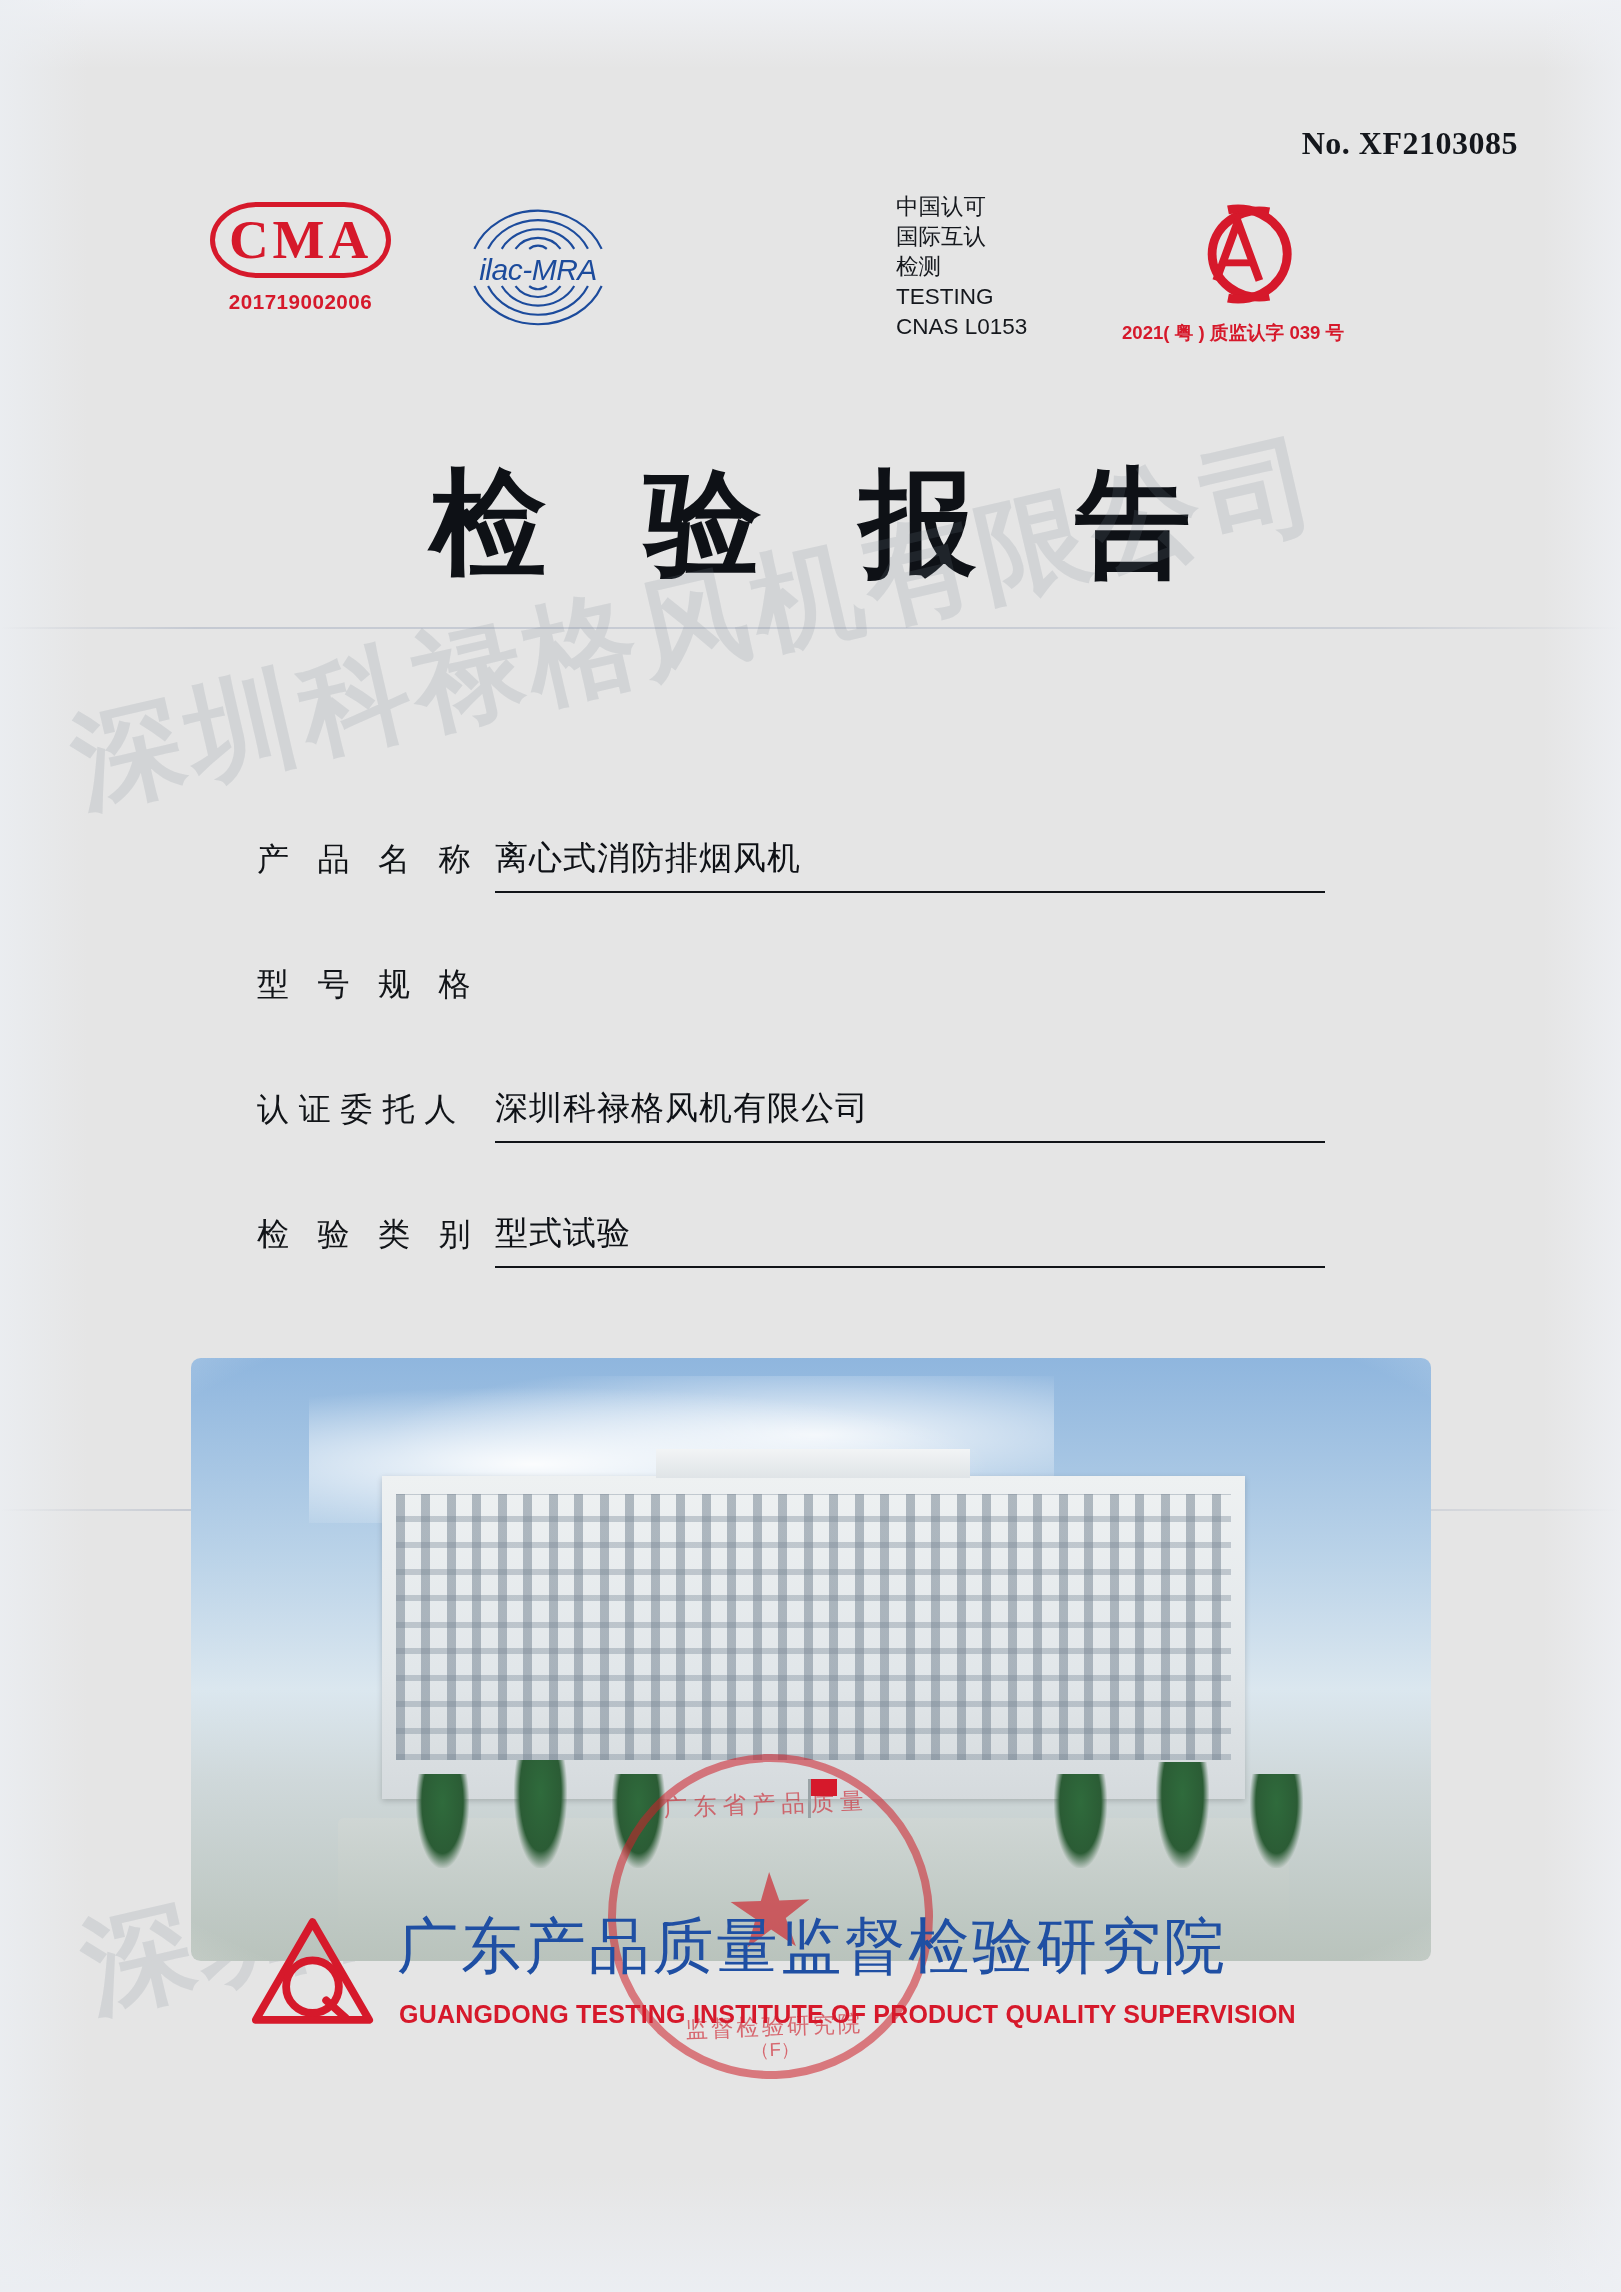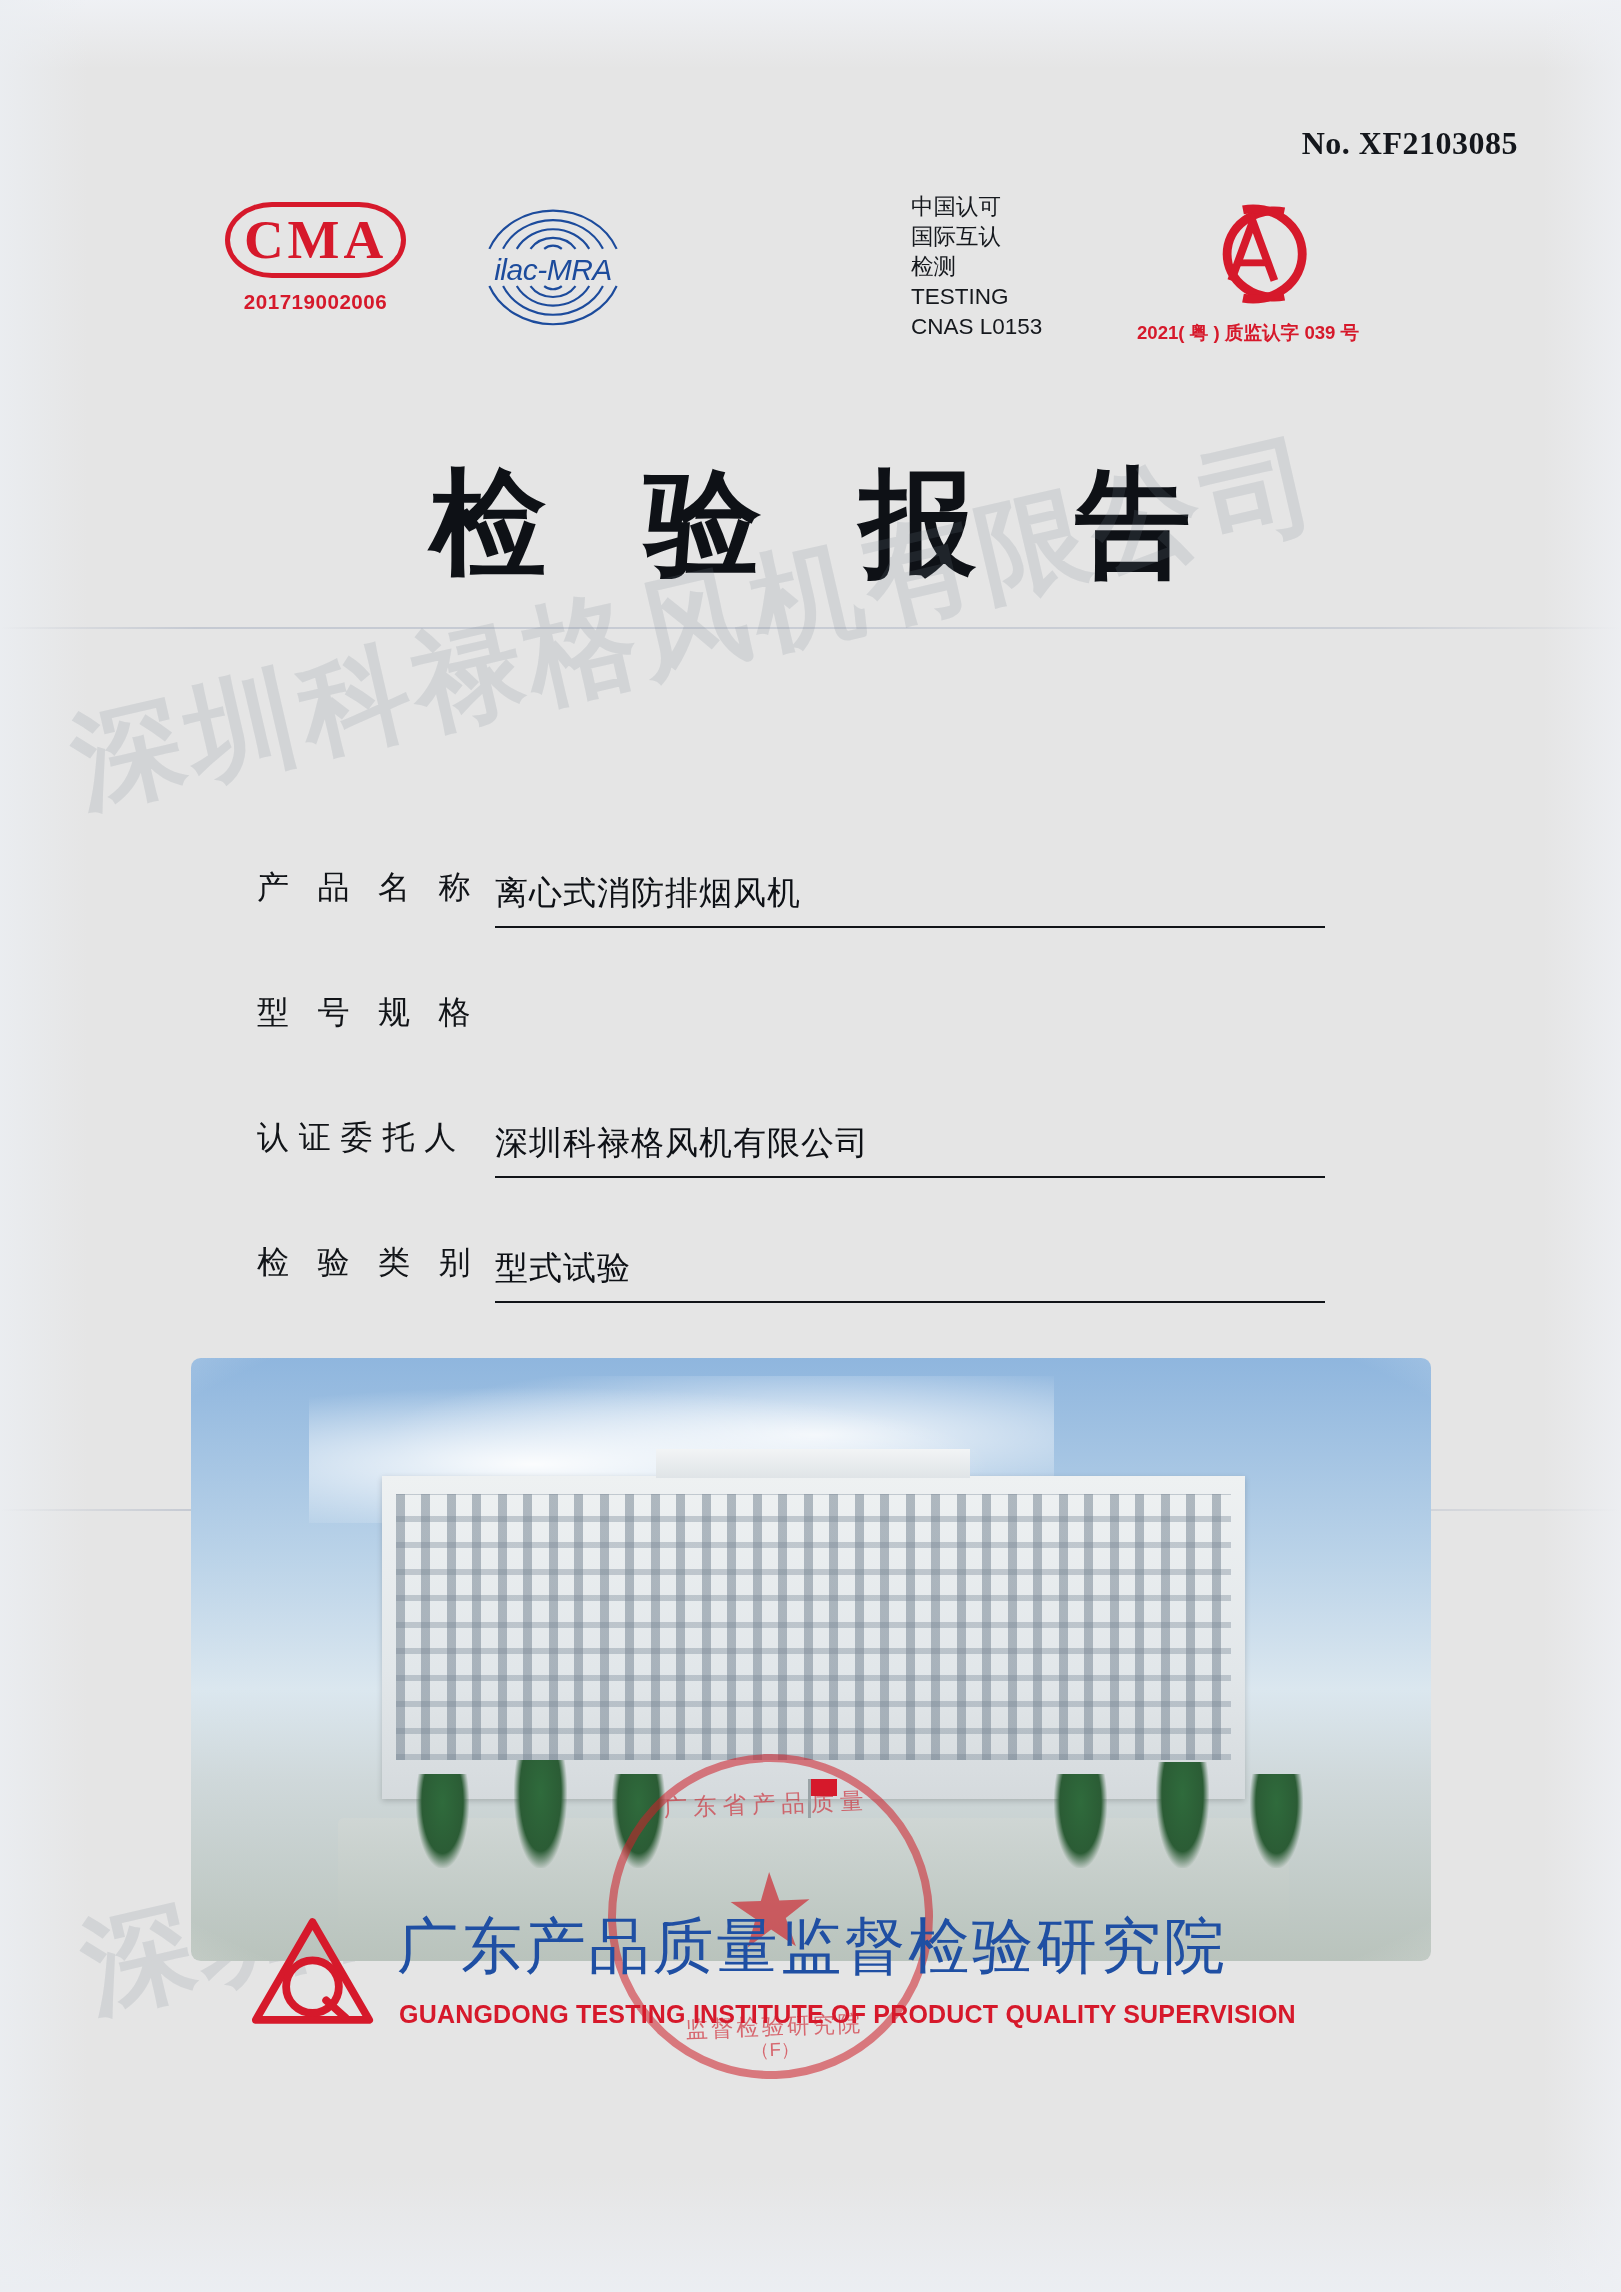--- a/index.html
+++ b/index.html
@@ -47,21 +47,21 @@
     font-size: 32px;
     font-weight: 700;
     color: #14171c;
     letter-spacing: 0.5px;
   }
 
   
   .logo-row {
     position: absolute;
     top: 192px;
-    left: 225px;
+    left: 210px;
     width: 1196px;
     height: 167px;
   }
   .logo { position: absolute; }
 
   
   .cma { left: 0; top: 9.8px; width: 196px; }
   .cma-badge {
     width: 181px; height: 76px;
     border: 5.9px solid #d6192b;
@@ -154,21 +154,21 @@
 
   
   .fields {
     position: absolute;
     top: 838px;
     left: 257px;
     width: 1068px;
   }
   .field-row {
     display: flex;
-    align-items: center;
+    align-items: flex-start;
     height: 125px;
   }
   .field-label {
     width: 238px;
     font-size: 32px;
     color: #111418;
     letter-spacing: 9.8px;
     padding-bottom: 25.5px;
     white-space: nowrap;
     font-family: "Liberation Sans", sans-serif;

